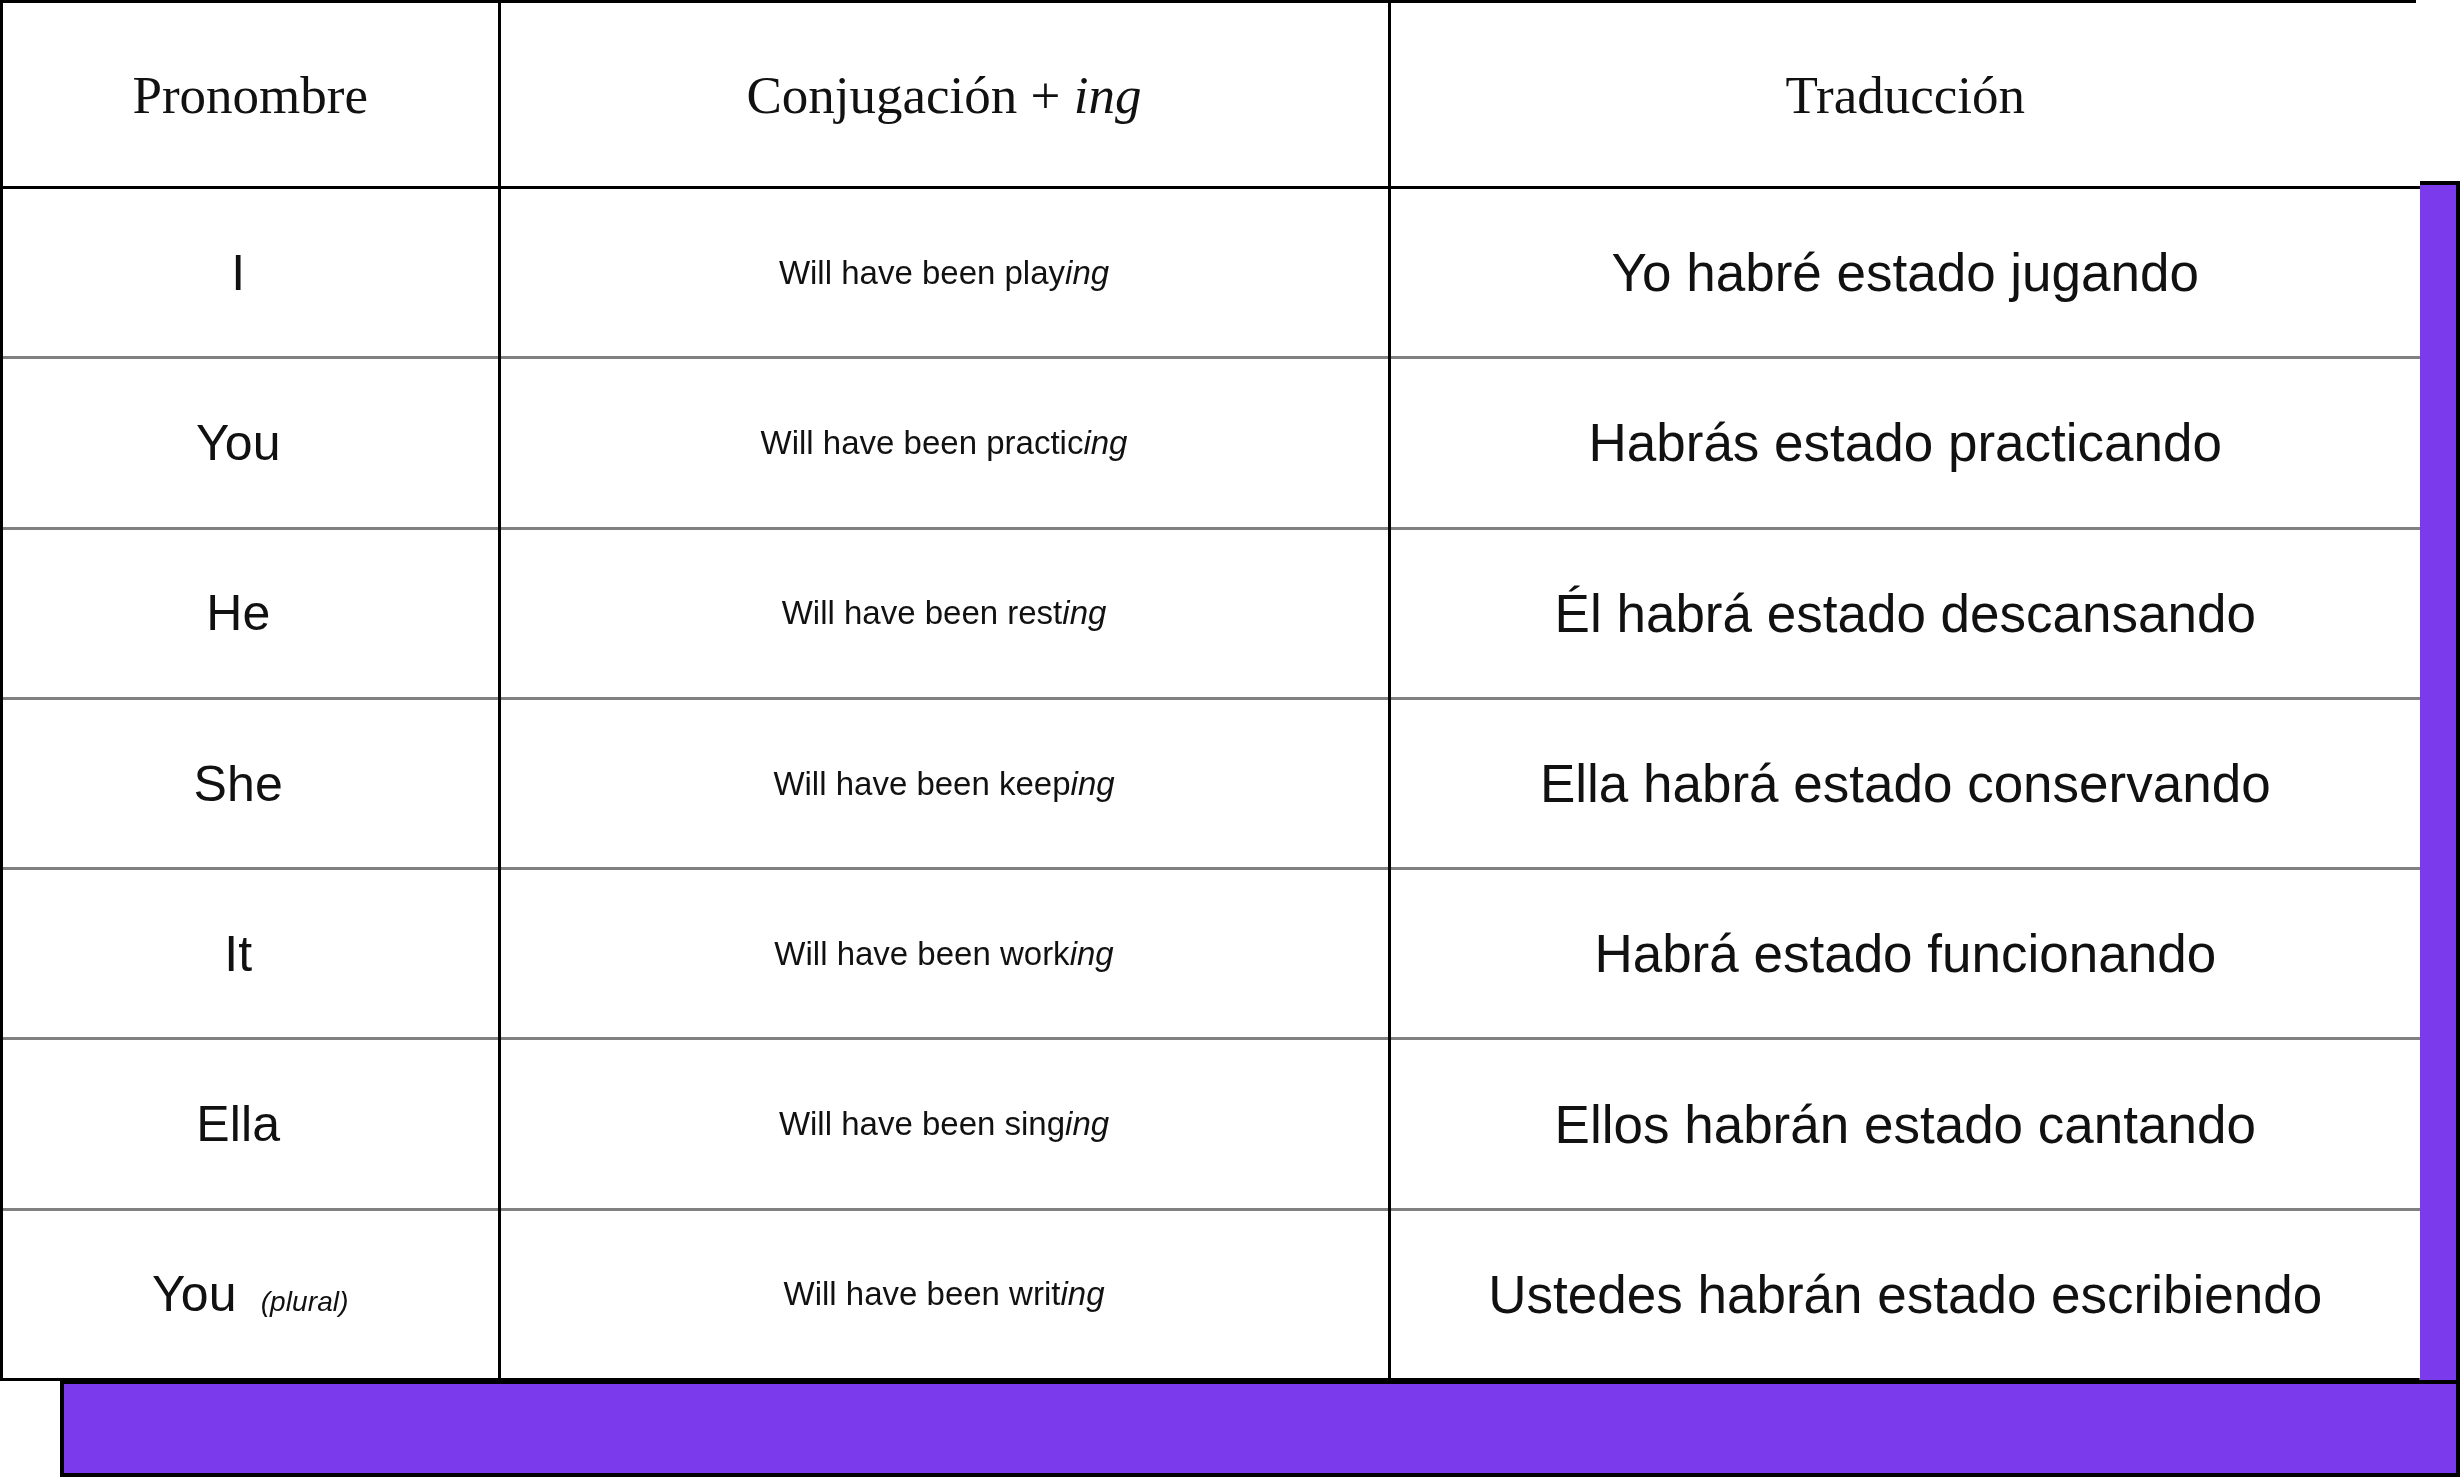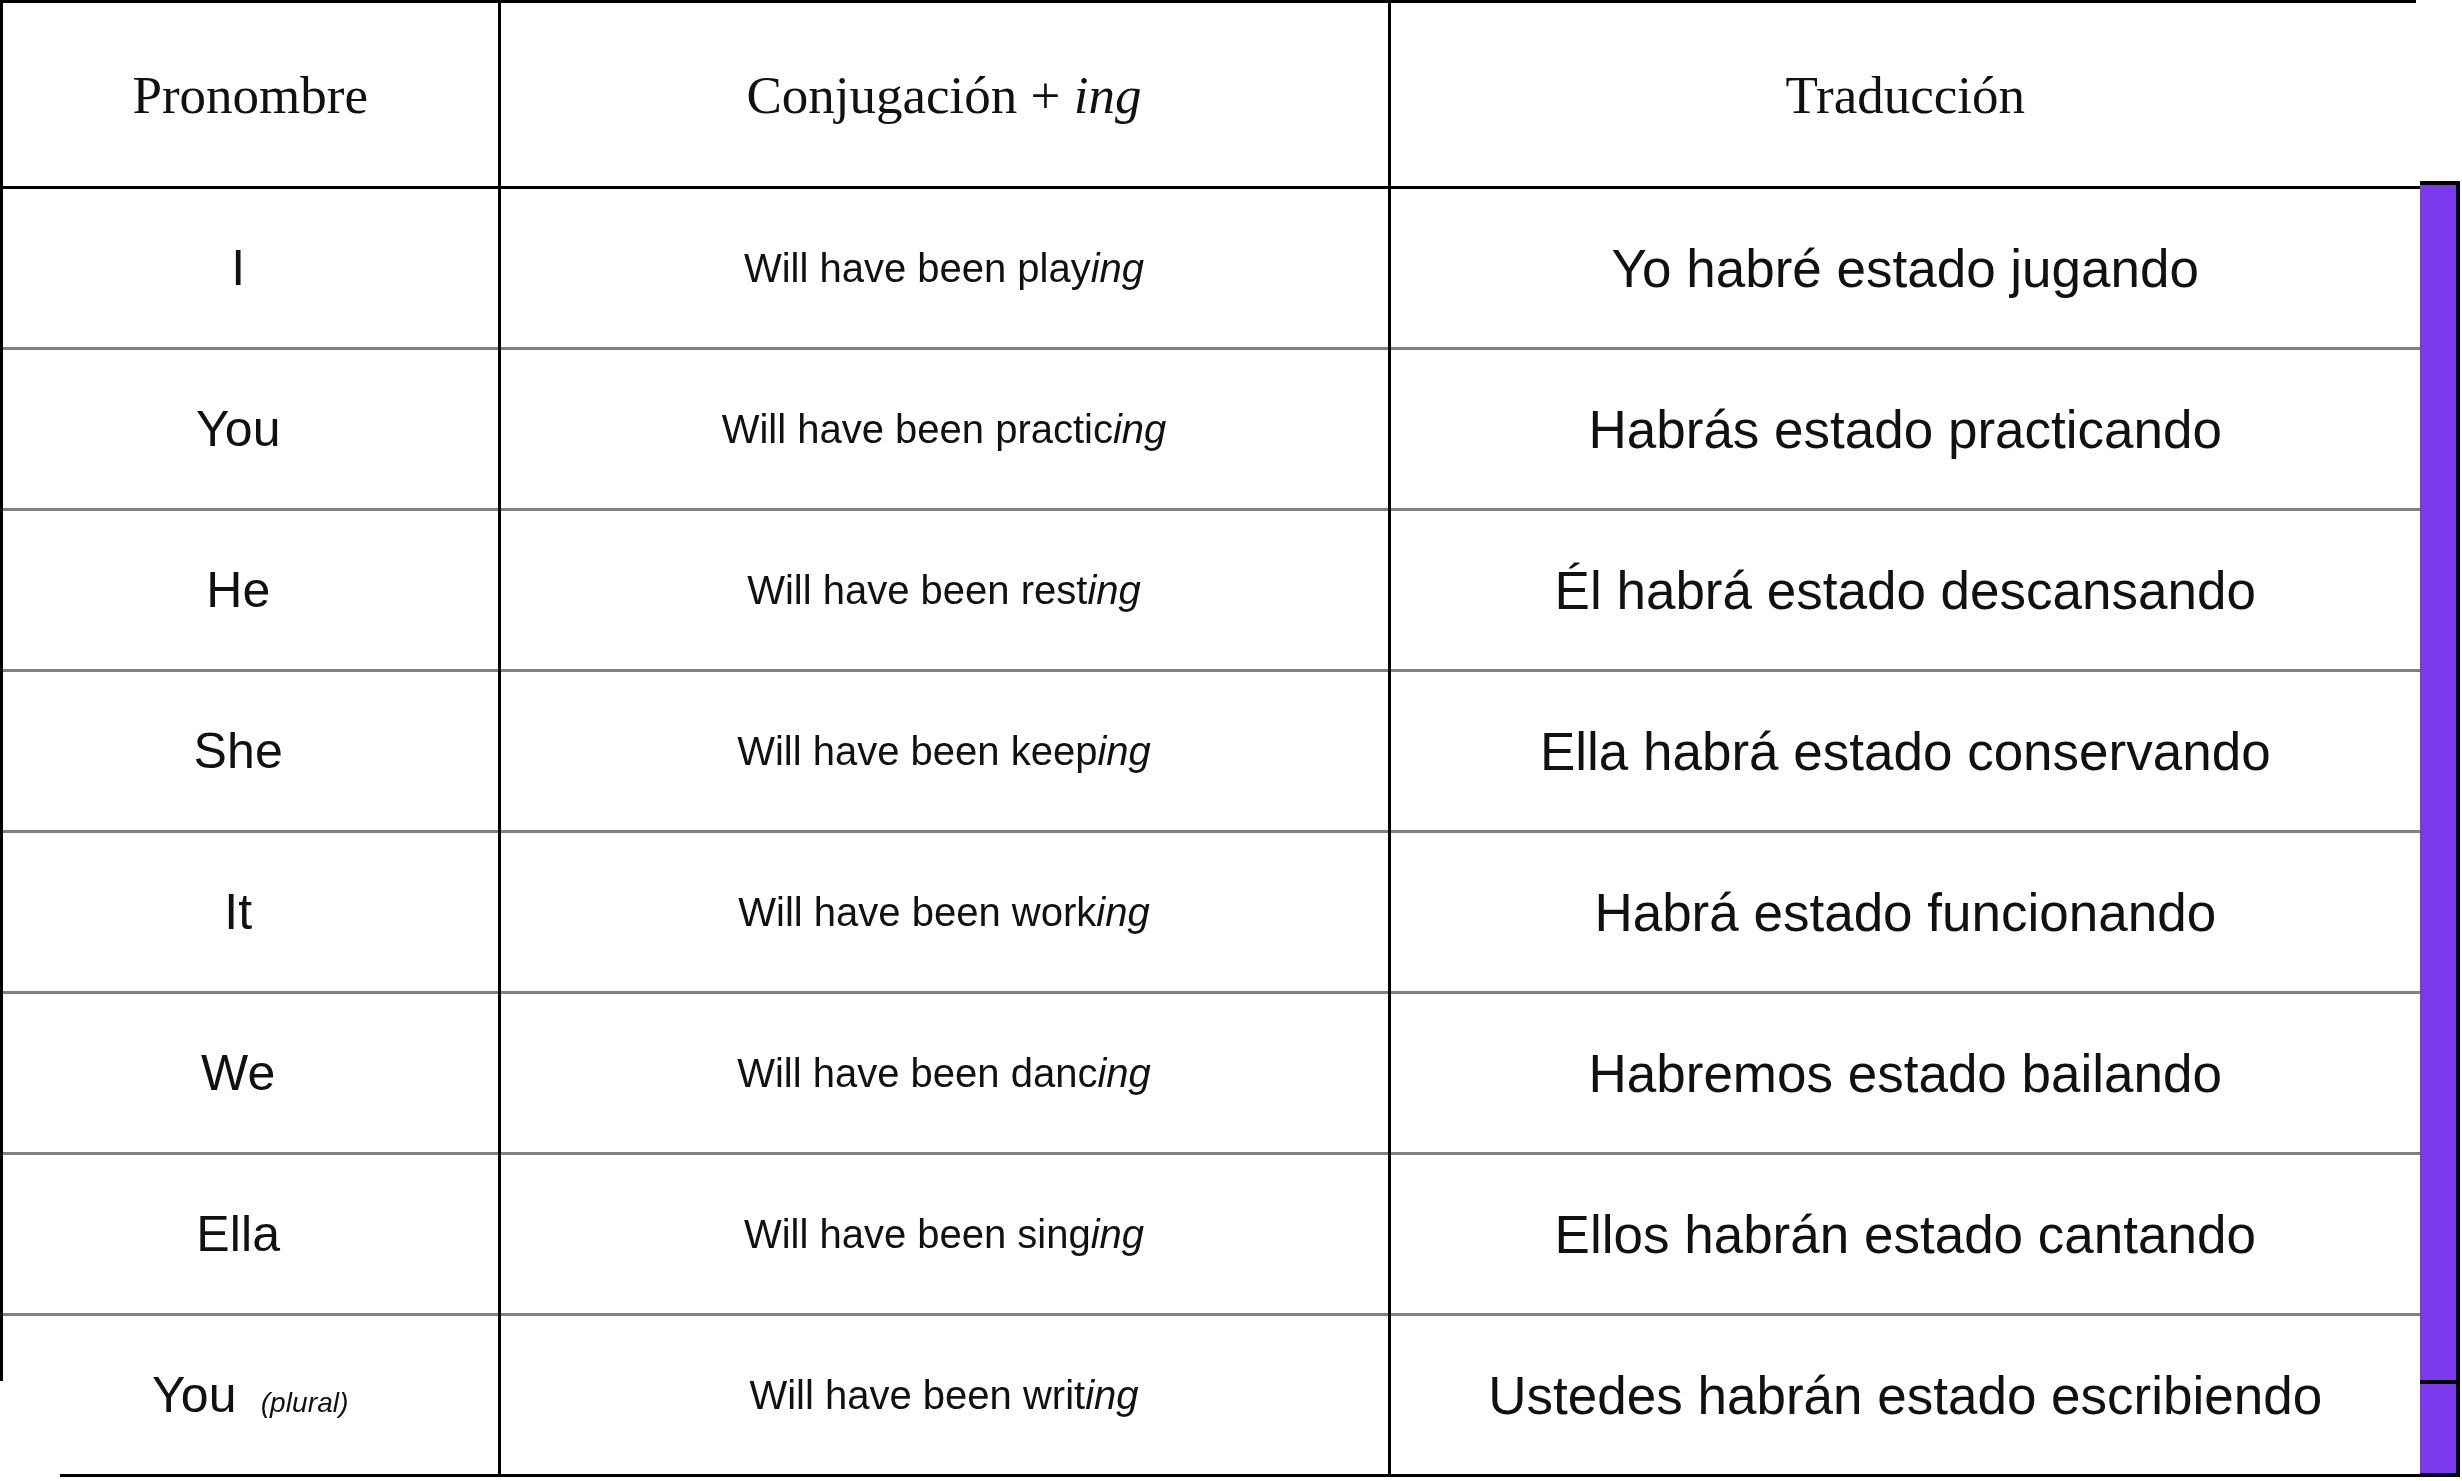--- a/index.html
+++ b/index.html
@@ -104,21 +104,21 @@
     font-weight: 400;
     letter-spacing: 0.1px;
   }
   td.cell-pron .qual {
     font-size: 28px;
     font-style: italic;
     vertical-align: baseline;
     margin-left: 24px;
   }
   td.cell-conj {
-    font-size: 40px;
+    font-size: 33px;
   }
   td.cell-trad {
     font-size: 53px;
   }
   .ing {
     font-style: italic;
   }
 </style>
 </head>
 <body>
@@ -203,31 +203,20 @@
             <span>It</span><span class="qual"></span>
           </td>
           <td class="cell-conj">
             <span>Will have been work</span><span class="ing">ing</span>
           </td>
           <td class="cell-trad">
             <span>Habrá estado funcionando</span>
           </td>
         </tr>
 
-        <tr>
-          <td class="cell-pron">
-            <span>We</span><span class="qual"></span>
-          </td>
-          <td class="cell-conj">
-            <span>Will have been danc</span><span class="ing">ing</span>
-          </td>
-          <td class="cell-trad">
-            <span>Habremos estado bailando</span>
-          </td>
-        </tr>
 
         <tr>
           <td class="cell-pron">
             <span>Ella</span><span class="qual"></span>
           </td>
           <td class="cell-conj">
             <span>Will have been sing</span><span class="ing">ing</span>
           </td>
           <td class="cell-trad">
             <span>Ellos habrán estado cantando</span>

